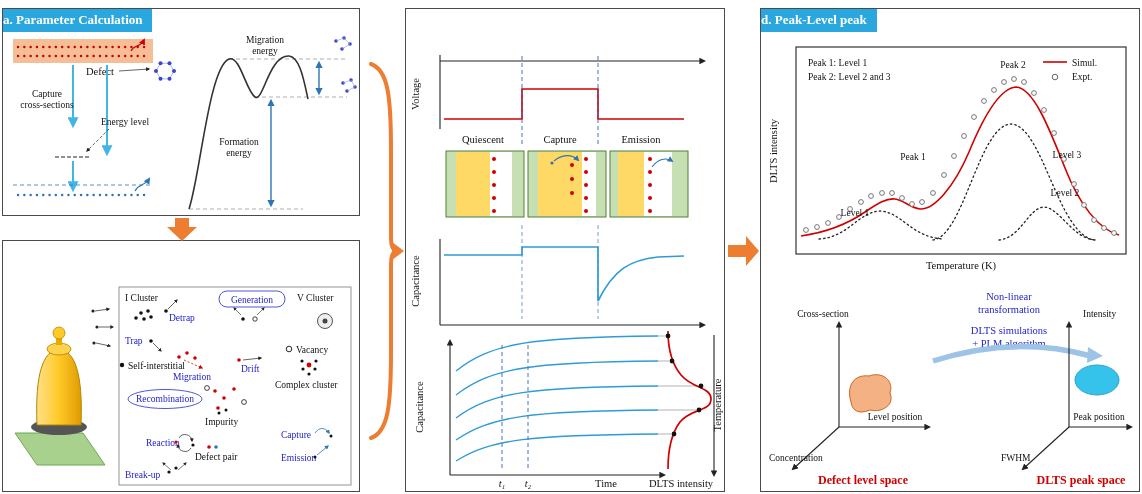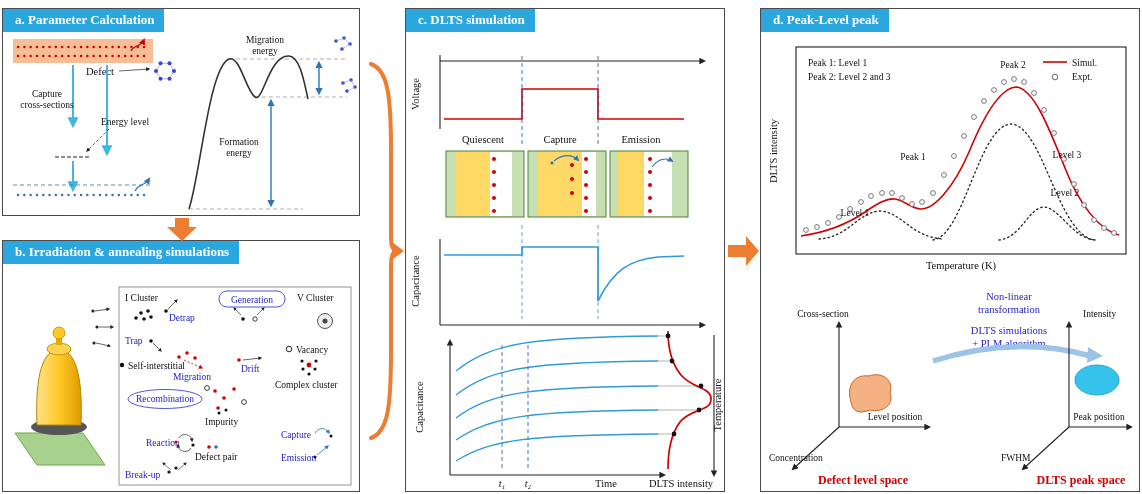--- a/index.html
+++ b/index.html
@@ -1,21 +1,21 @@
 <!DOCTYPE html>
 <html><head>
 <meta charset="utf-8">
 <style>
   html,body{margin:0;padding:0;background:#fff;}
   #canvas{position:relative;width:1142px;height:494px;background:#fff;
           font-family:"Liberation Serif","DejaVu Serif",serif;overflow:hidden;}
   .panel{position:absolute;background:#fff;border:1px solid #4a4a4a;box-sizing:border-box;overflow:hidden;}
   .panel > svg{position:absolute;top:0;left:0;z-index:1;}
   .panel-header{position:absolute;top:0;left:0;z-index:2;background:#2BA7DF;color:#fff;
-                font-weight:bold;font-size:13px;line-height:16px;padding:3px 10px 4px 12px;white-space:nowrap;}
+                font-weight:bold;font-size:13px;line-height:16px;padding:3px 10px 4px 0;white-space:nowrap;}
   #connectors{position:absolute;top:0;left:0;z-index:3;pointer-events:none;}
   svg text{font-family:"Liberation Serif","DejaVu Serif",serif;fill:#111;}
   .t9{font-size:9.5px}
   .t10{font-size:10.5px}
   .blue{fill:#2323CC}
   .red-b{fill:#D00000;font-weight:bold;font-size:12px}
   .it{font-style:italic}
 </style>
 </head>
 <body>
@@ -251,21 +251,20 @@
       </g>
 
       <text x="122" y="237" class="t9 blue">Break-up</text>
       <g>
         <circle cx="166" cy="231" r="1.6" fill="#111"></circle>
           <circle cx="173" cy="227" r="1.6" fill="#111"></circle>
         <line x1="168" y1="229" x2="160" y2="222" stroke="#222" stroke-width="0.6" marker-end="url(#pb-blk)"></line>
         <line x1="175" y1="229" x2="183" y2="222" stroke="#222" stroke-width="0.6" marker-end="url(#pb-blk)"></line>
       </g>
     </svg>
-    <div class="panel-header"><span>b. Irradiation &amp; annealing simulations</span></div>
   </div>
 
   <div class="panel" style="left:405px;top:8px;width:320px;height:484px;">
     <svg width="318" height="482" viewBox="0 0 318 482">
       <defs>
         <marker id="pc-blk" viewBox="0 0 10 10" refX="7" refY="5" markerWidth="6" markerHeight="6" orient="auto-start-reverse">
             <path d="M0,0L10,5L0,10Z" fill="#222"></path>
           </marker>
         <marker id="pc-blu" viewBox="0 0 10 10" refX="7" refY="5" markerWidth="5.5" markerHeight="5.5" orient="auto-start-reverse">
             <path d="M0,0L10,5L0,10Z" fill="#2E75B6"></path>
@@ -353,21 +352,20 @@
           <circle cx="293" cy="401" r="2.4" fill="#111"></circle>
           <circle cx="268" cy="425" r="2.4" fill="#111"></circle>
       </g>
       <line x1="308" y1="326" x2="308" y2="466" stroke="#222" stroke-width="1.1" marker-end="url(#pc-blk)"></line>
       <text transform="rotate(-90 315 396)" x="315" y="396" text-anchor="middle" class="t10">Temperature</text>
       <text x="96" y="478" text-anchor="middle" class="t10 it">t₁</text>
       <text x="122" y="478" text-anchor="middle" class="t10 it">t₂</text>
       <text x="200" y="478" text-anchor="middle" class="t10">Time</text>
       <text x="243" y="478" class="t10">DLTS intensity</text>
     </svg>
-    <div class="panel-header"><span>c. DLTS simulation</span></div>
   </div>
 
   <div class="panel" style="left:760px;top:8px;width:380px;height:484px;">
     <svg width="378" height="482" viewBox="0 0 378 482">
       <defs>
         <marker id="pd-blk" viewBox="0 0 10 10" refX="7" refY="5" markerWidth="6" markerHeight="6" orient="auto-start-reverse">
             <path d="M0,0L10,5L0,10Z" fill="#222"></path>
           </marker>
       </defs>
 

